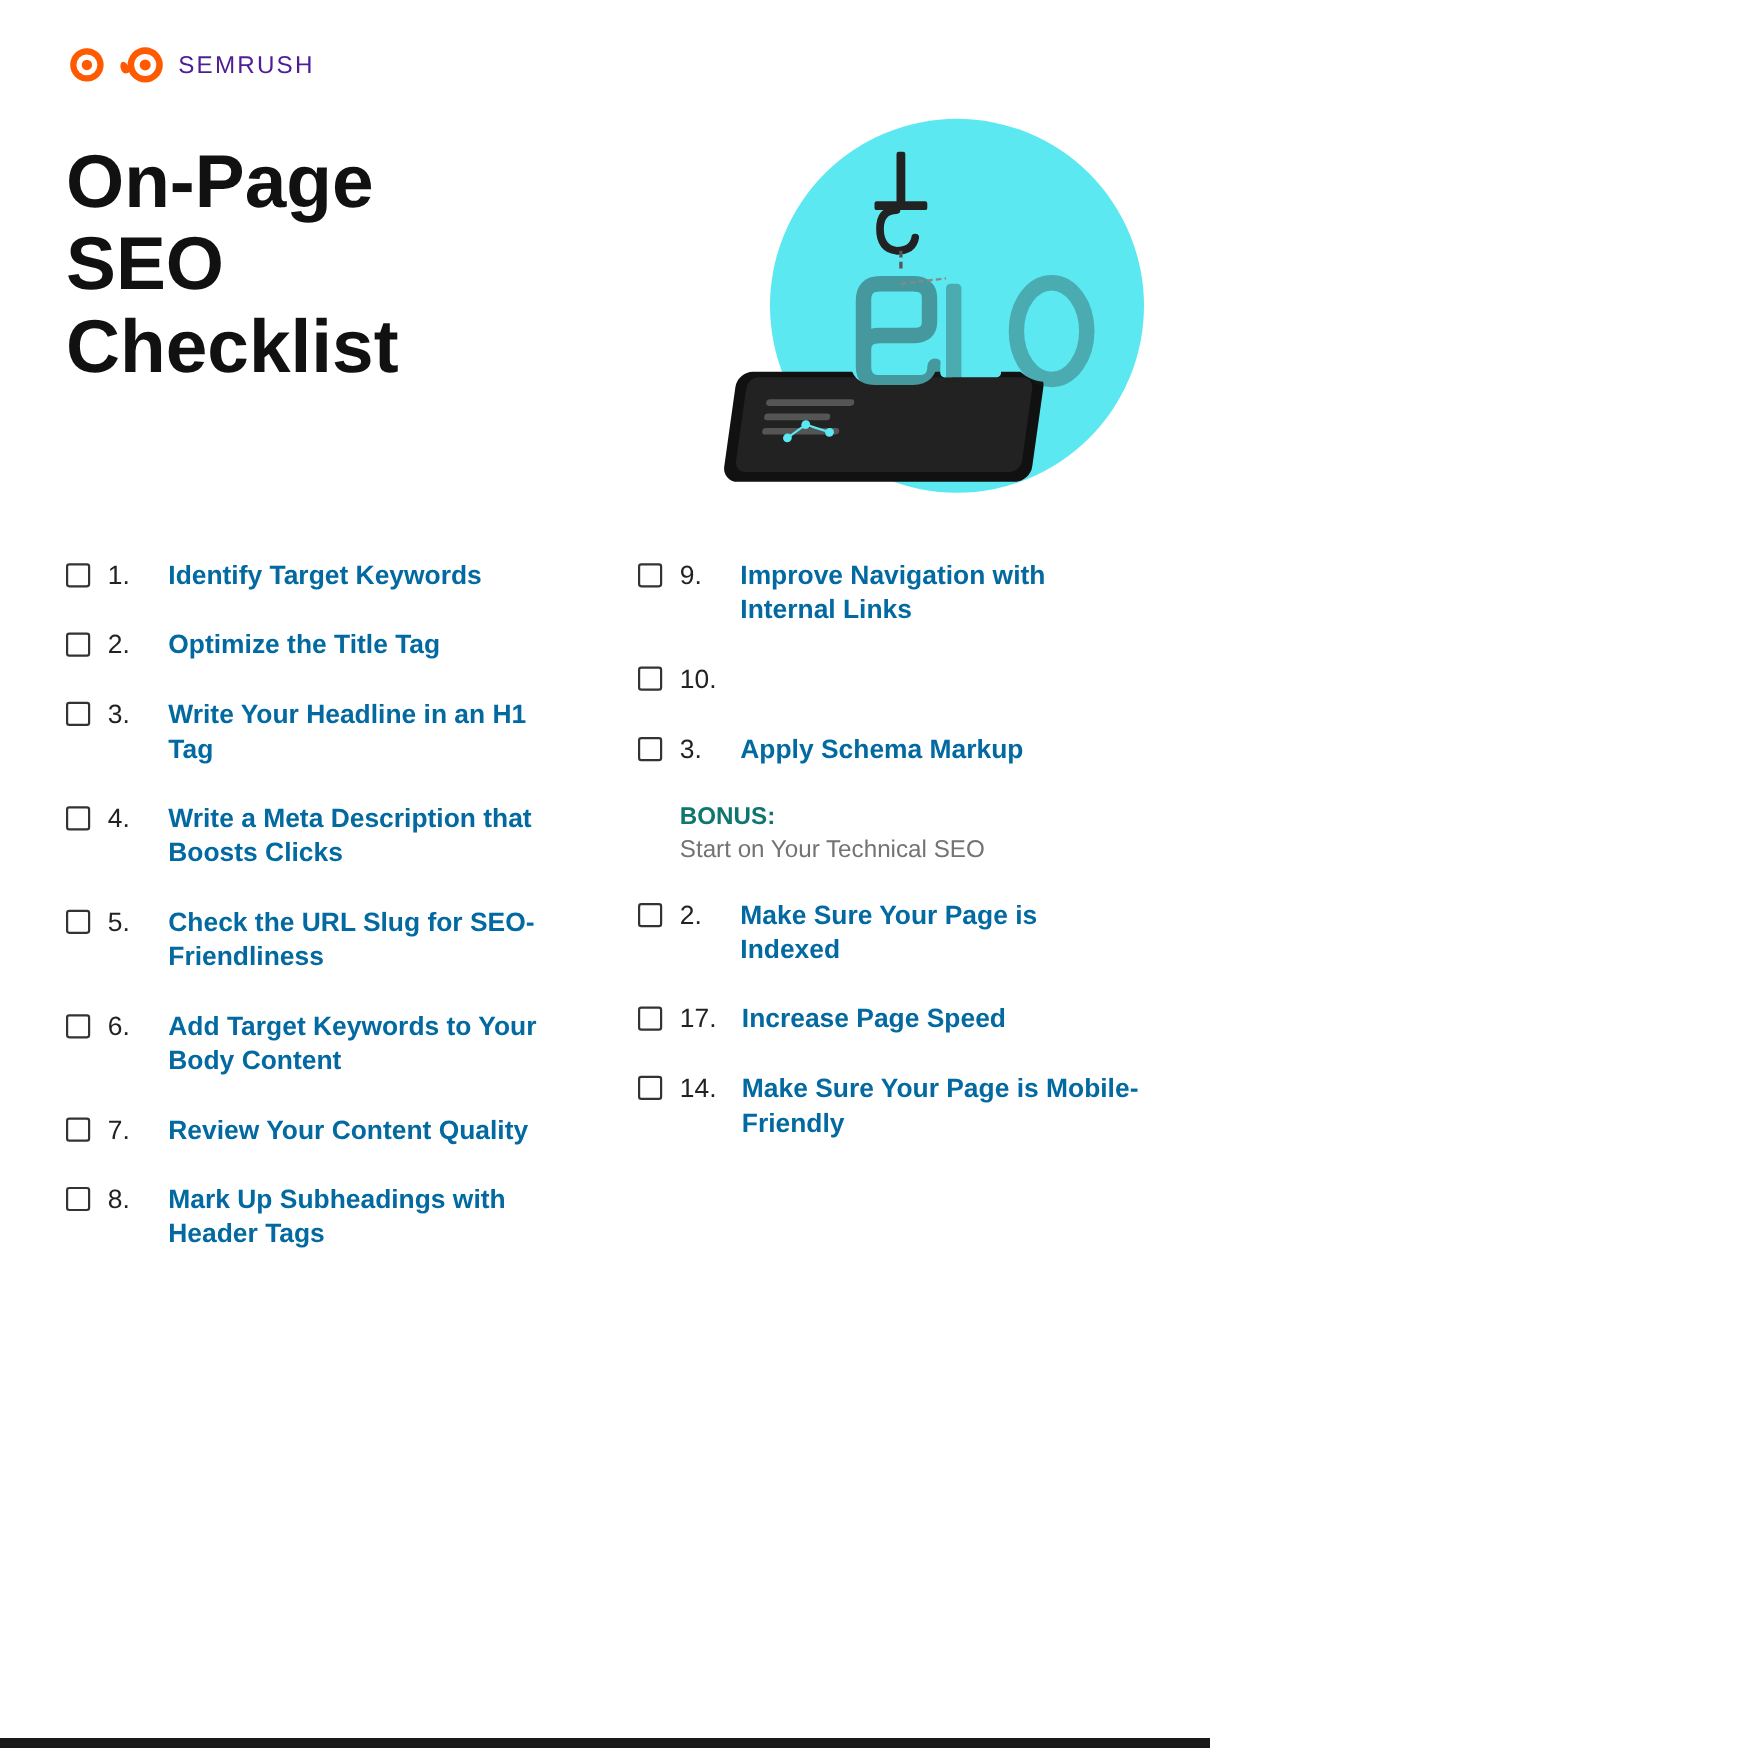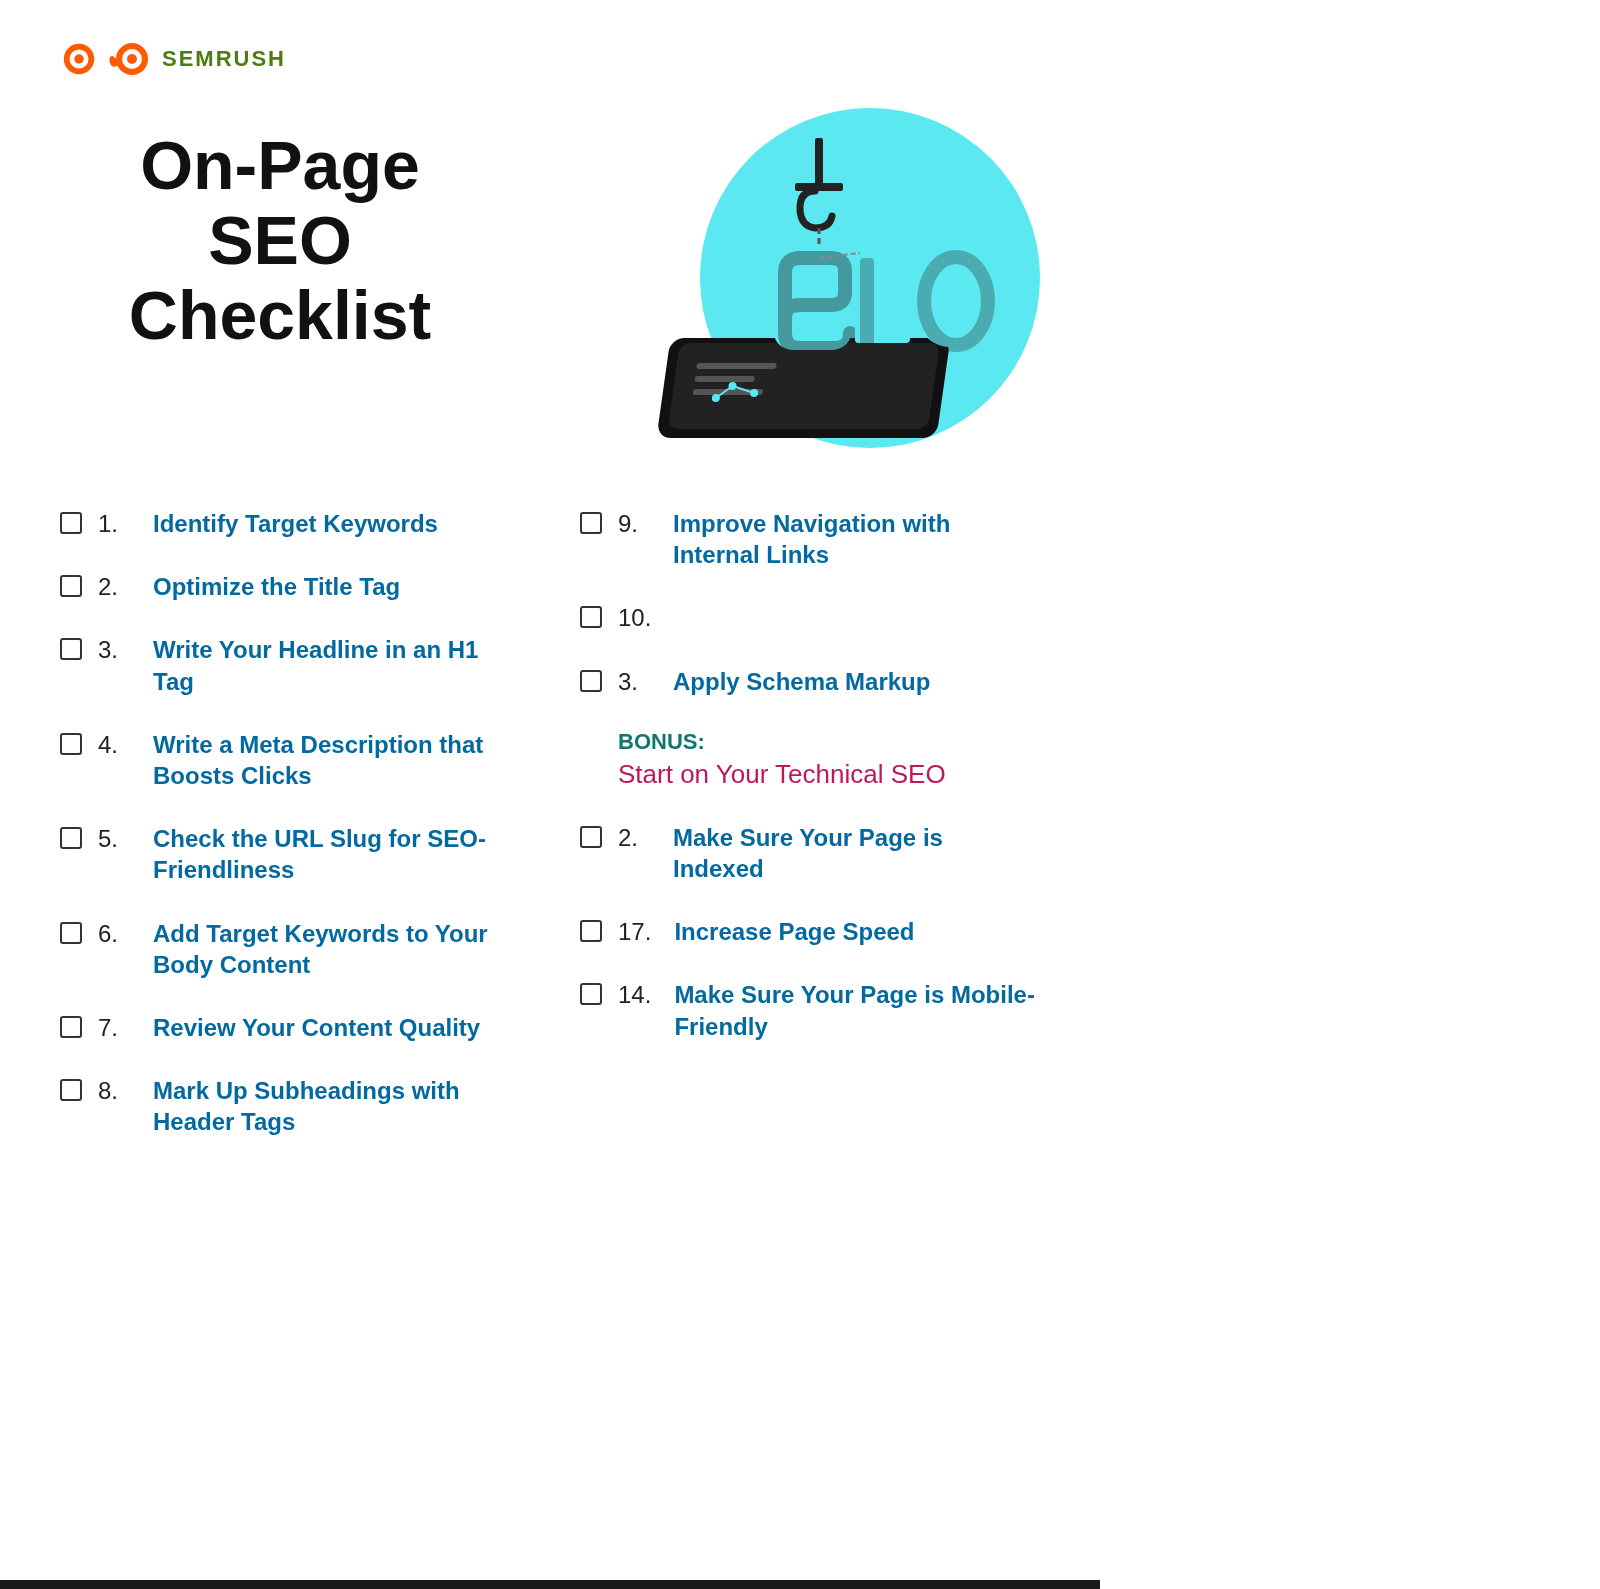--- a/index.html
+++ b/index.html
@@ -25,41 +25,40 @@
       align-items: center;
       gap: 10px;
       margin-bottom: 30px;
     }
     .logo-icon {
       width: 38px;
       height: 38px;
     }
     .logo-text {
       font-size: 22px;
-      font-weight: 700;
+      font-weight: 400;
       letter-spacing: 2px;
-      color: #4d7c0f;
+      color: #4c1d95;
     }
 
     
     .top-section {
       display: flex;
       align-items: flex-start;
       justify-content: space-between;
       margin-bottom: 40px;
     }
 
     .page-title {
       font-size: 68px;
       font-weight: 900;
       line-height: 1.1;
       color: #111;
       max-width: 440px;
       margin-top: 20px;
-      text-align: center;
     }
 
     .illustration {
       width: 420px;
       height: 360px;
       position: relative;
       flex-shrink: 0;
     }
 
     
@@ -117,23 +116,23 @@
       margin-bottom: 32px;
       padding-left: 38px;
     }
     .bonus-label {
       font-size: 22px;
       font-weight: 900;
       color: #0f766e;
       margin-bottom: 4px;
     }
     .bonus-text {
-      font-size: 26px;
+      font-size: 22px;
       font-weight: 400;
-      color: #be185d;
+      color: #737373;
     }
 
     
     .footer {
       background: #1a1a1a;
       width: 1100px;
       height: 70px;
       display: flex;
       align-items: center;
       justify-content: space-between;

